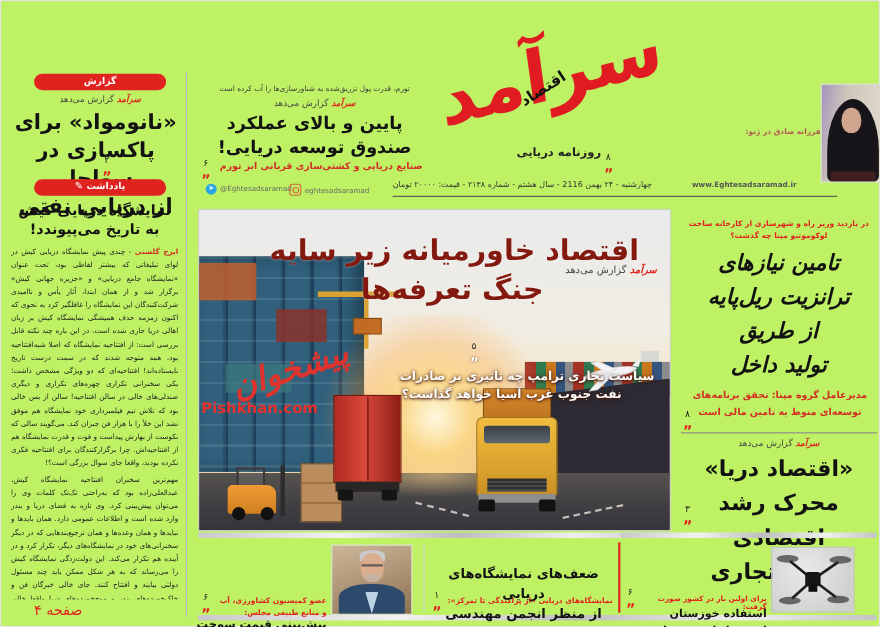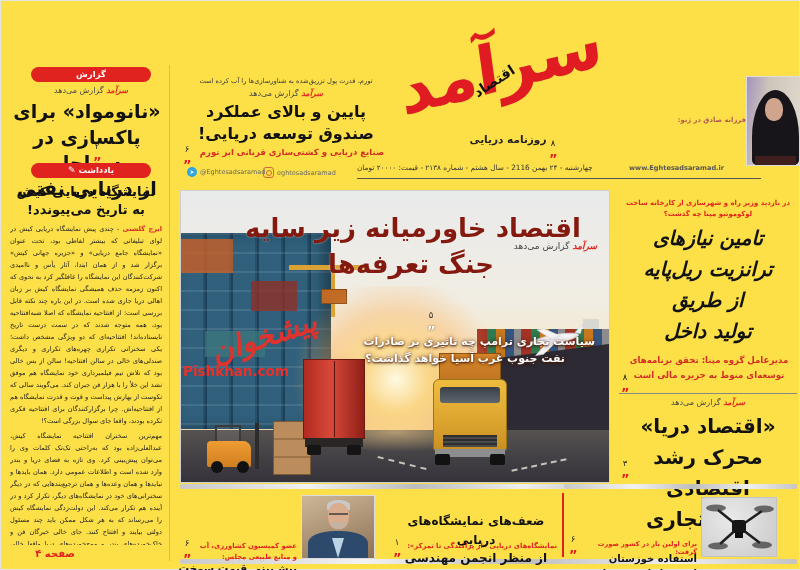--- a/index.html
+++ b/index.html
@@ -1,20 +1,20 @@
 <!DOCTYPE html>
 <html lang="fa"><head>
 <meta charset="utf-8">
 <style>
   html,body{margin:0;padding:0;}
   body{
     width:800px;height:570px;position:relative;background:#fdfdfd;
     font-family:"DejaVu Sans",sans-serif;overflow:hidden;
   }
-  .page{position:absolute;inset:0;background:#fde047;border:1px solid #e3e3e3;}
+  .page{position:absolute;inset:0;background:#bef264;border:1px solid #e3e3e3;}
   .abs{position:absolute;}
   .rtl{direction:rtl;unicode-bidi:embed;}
   .center{text-align:center;}
   .right{text-align:right;margin-top:44px;}
   .red{color:#e0231f;}
   .pill{
     background:#e0231f;color:#fff;border-radius:9px;font-size:8.5px;font-weight:bold;
     height:15px;line-height:15px;text-align:center;
   }
   .credit{font-size:8px;color:#444;}
@@ -134,21 +134,21 @@
   </div>
   <div class="abs rtl center hl" style="left:8px;top:182px;width:154px;font-size:13px;">
     <div>نمایشگاه دریایی کیش</div>
     <div>به تاریخ می‌پیوندد!</div>
   </div>
   <div class="abs rtl body-text" style="left:9px;top:222px;width:152px;height:322px;overflow:hidden;">
     <p><span class="author">ایرج گلشنی</span><span> - چندی پیش نمایشگاه دریایی کیش در لوای تبلیغاتی که بیشتر لفاظی بود، تحت عنوان «نمایشگاه جامع دریایی» و «جزیره جهانی کیش» برگزار شد و از همان ابتدا، آثار یأس و ناامیدی شرکت‌کنندگان این نمایشگاه را غافلگیر کرد به نحوی که اکنون زمزمه حذف همیشگی نمایشگاه کیش بر زبان اهالی دریا جاری شده است. در این باره چند نکته قابل بررسی است: از افتتاحیه نمایشگاه که اصلا شبه‌افتتاحیه بود، همه متوجه شدند که در سمت درست تاریخ نایستاده‌اند! افتتاحیه‌ای که دو ویژگی مشخص داشت؛ یکی سخنرانی تکراری چهره‌های تکراری و دیگری صندلی‌های خالی در سالن افتتاحیه! سالن از بس خالی بود که تلاش تیم فیلمبرداری خود نمایشگاه هم موفق نشد این خلأ را با هزار فن جبران کند. می‌گویند سالی که نکوست از بهارش پیداست و قوت و قدرت نمایشگاه هم از افتتاحیه‌اش. چرا برگزارکنندگان برای افتتاحیه فکری نکرده بودند، واقعا جای سوال بزرگی است؟!</span></p>
     <p>مهم‌ترین سخنران افتتاحیه نمایشگاه کیش، عبدالعلی‌زاده بود که به‌راحتی تک‌تک کلمات وی را می‌توان پیش‌بینی کرد. وی تازه به فضای دریا و بندر وارد شده است و اطلاعات عمومی دارد. همان بایدها و نبایدها و همان وعده‌ها و همان ترجیع‌بندهایی که در دیگر سخنرانی‌های خود در نمایشگاه‌های دیگر، تکرار کرد و در آینده هم تکرار می‌کند. این دولت‌زدگی نمایشگاه کیش را می‌رساند که به هر شکل ممکن باید چند مسئول دولتی بیایند و افتتاح کنند. جای خالی خبرگان فن و خاک‌خورده‌های بندر و موج‌خورده‌های دریا واقعا خالی بود.</p>
 
   </div>
-  <div class="abs rtl red" style="left:14px;top:547px;width:60px;font-size:10px;font-weight:bold;">صفحه ۴</div>
+  <div class="abs rtl red" style="left:14px;top:547px;width:60px;font-size:13px;font-weight:normal;">صفحه ۴</div>
 
   <div class="abs rtl center kick-dark" style="left:178px;top:76px;width:214px;font-size:6.7px;">تورم، قدرت پول تزریق‌شده به شناورسازی‌ها را آب کرده است</div>
   <div class="abs rtl center credit" style="left:178px;top:88px;width:214px;">
     <span class="logo">سرآمد</span>
     <span>گزارش می‌دهد</span>
   </div>
   <div class="abs rtl center hl" style="left:178px;top:100px;width:214px;font-size:16px;">
     <div>پایین و بالای عملکرد</div>
     <div>صندوق توسعه دریایی!</div>
   </div>
@@ -262,21 +262,21 @@
     <div>لوکوموتیو مپنا چه گذشت؟</div>
   </div>
   <div class="abs rtl center hl" style="left:616px;top:222px;width:182px;font-size:20px;line-height:1.55;font-style:italic;">
     <div>تامین نیازهای</div>
     <div>ترانزیت ریل‌پایه</div>
     <div>از طریق</div>
     <div>تولید داخل</div>
   </div>
   <div class="abs rtl center sub-red" style="left:622px;top:352px;width:172px;font-size:8.6px;line-height:1.7;">
     <div>مدیرعامل گروه مپنا: تحقق برنامه‌های</div>
-    <div>توسعه‌ای منوط به جزیره مالی است</div>
+    <div>توسعه‌ای منوط به تامین مالی است</div>
   </div>
   <div class="abs pq" style="left:616px;top:372px;">
     <span class="n">۸</span>
     <span class="qm"></span>
   </div>
   <div class="abs hline" style="left:618px;top:392px;width:178px;background:#888;"></div>
 
   <div class="abs rtl center credit" style="left:618px;top:397px;width:178px;">
     <span class="logo">سرآمد</span>
     <span>گزارش می‌دهد</span>

